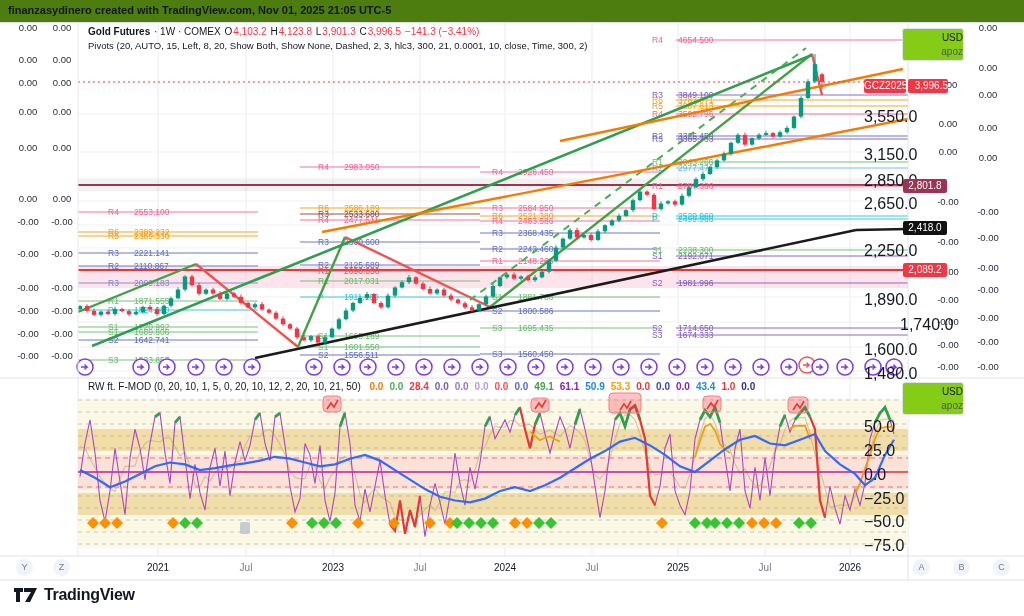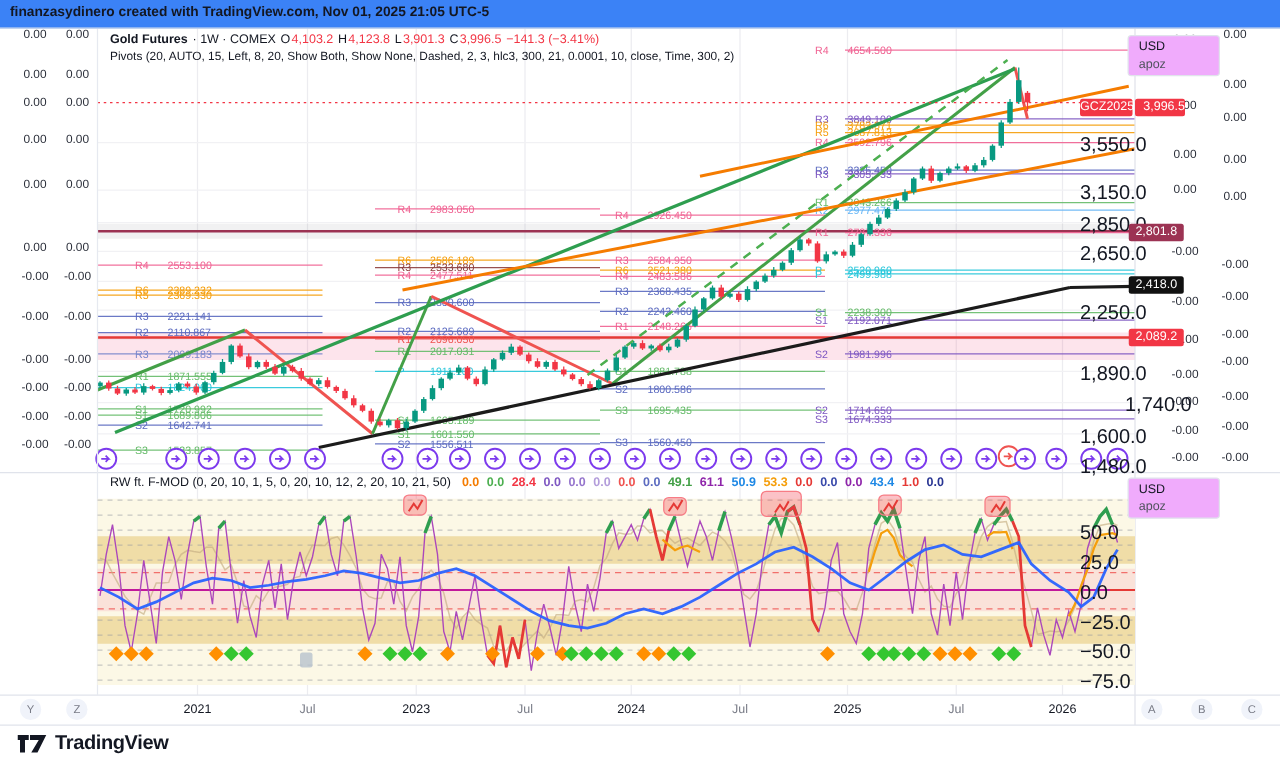--- a/index.html
+++ b/index.html
@@ -1,35 +1,35 @@
 <!DOCTYPE html>
 <html><head>
 <meta charset="utf-8">
 <style>
   html,body{margin:0;padding:0;background:#fff;}
   #app{position:relative;width:1024px;height:616px;background:#fff;overflow:hidden;
        font-family:"Liberation Sans",sans-serif;-webkit-font-smoothing:antialiased;}
   .abs{position:absolute;}
-  #header{left:0;top:0;width:1024px;height:22px;border-bottom:1px solid #e0e3eb;background:#3b82f6;z-index:30;}
+  #header{left:0;top:0;width:1024px;height:22px;border-bottom:1px solid #e0e3eb;background:#4d7c0f;z-index:30;}
   #header .t{position:absolute;left:8px;top:4px;font-size:11px;font-weight:700;color:#131722;}
   #chart-svg{left:0;top:0;z-index:5;}
   .legend{z-index:25;font-size:10px;color:#131722;white-space:nowrap;}
   .legend .part{margin-right:1px;}
   #sym-legend{left:88px;top:26px;}
   #piv-legend{left:88px;top:40px;font-size:9.5px;color:#131722;z-index:25;white-space:nowrap;}
   #panel-legend{left:88px;top:381px;z-index:25;font-size:10px;white-space:nowrap;}
   #panel-legend .v{margin-left:6px;font-weight:700;}
   .colcell{position:absolute;width:40px;text-align:center;font-size:9.5px;color:#2a2e39;z-index:22;}
   .tick{position:absolute;left:864px;width:60px;font-size:16px;color:#131722;z-index:22;}
   .badge{position:absolute;left:903px;width:44px;height:14px;line-height:14px;text-align:center;
          color:#fff;font-size:10px;border-radius:2px;z-index:26;}
   .badge-sym{position:absolute;height:14px;line-height:14px;color:#fff;font-size:10px;
              text-align:right;border-radius:2px;z-index:26;}
-  .unitbox{position:absolute;left:902px;width:52px;background:#f0abfc;border:1px solid #e0e3eb;border-radius:3px;
-           z-index:27;font-size:10px;color:#131722;text-align:left;padding:3px 12px 3px 8px;}
+  .unitbox{position:absolute;left:902px;width:52px;background:#84cc16;border:1px solid #e0e3eb;border-radius:3px;
+           z-index:27;font-size:10px;color:#131722;text-align:right;padding:3px 0 3px 8px;}
   .unitbox .sub{color:#50535e;margin-top:3px;}
   #time-axis{left:0;top:557px;width:1024px;height:23px;z-index:24;}
   .taxis-label{position:absolute;top:5px;font-size:10px;color:#131722;transform:translateX(-50%);}
   .taxis-label.minor{color:#787b86;}
   .axbtn{position:absolute;top:2px;width:17px;height:17px;border-radius:50%;background:#f0f3fa;
          color:#787b86;font-size:9px;text-align:center;line-height:17px;}
   #logo{left:14px;top:586px;z-index:24;display:flex;align-items:center;gap:6px;}
   #logo .txt{font-size:16px;font-weight:700;color:#131722;letter-spacing:-0.3px;}
 </style>
 </head>

